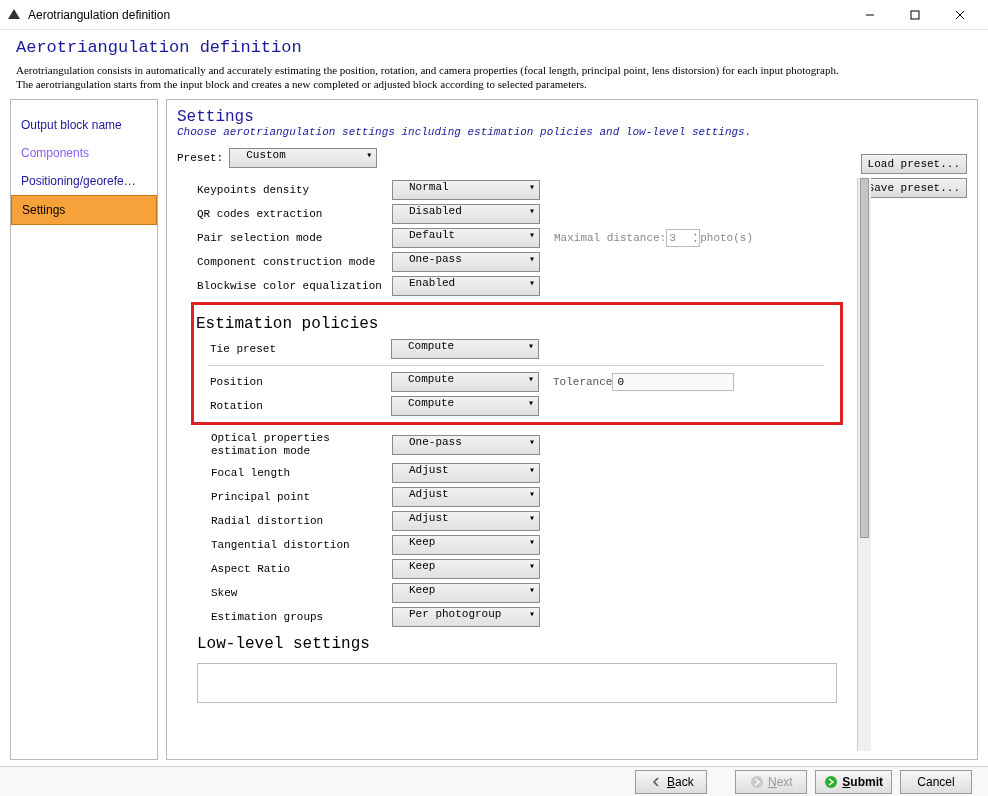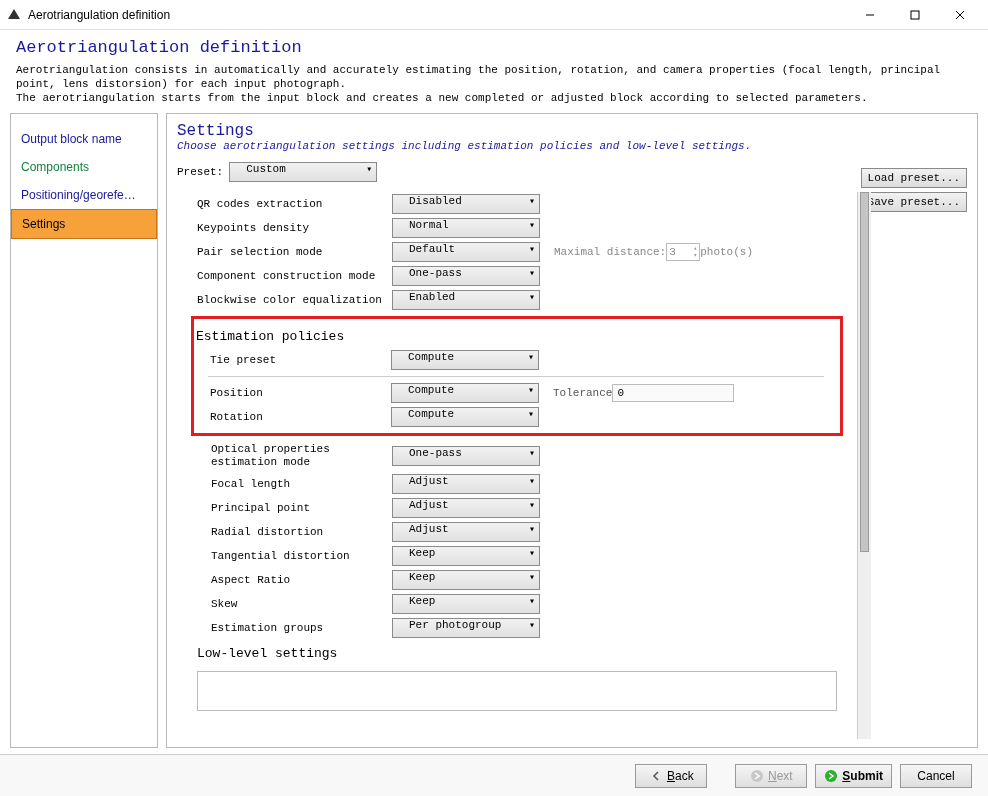--- a/index.html
+++ b/index.html
@@ -41,21 +41,21 @@
 .header-section {
   padding: 8px 16px 8px 16px;
 }
 .header-title {
   font-family: "Courier New", monospace;
   color: #1a1a9a;
   font-size: 17px;
   margin-bottom: 6px;
 }
 .header-desc {
-  font-family: Liberation Mono, monospace;
+  font-family: Liberation Serif, serif;
   color: #000;
   font-size: 11px;
   line-height: 14px;
 }
 .body-area {
   flex: 1;
   display: flex;
   padding: 0 10px 6px 10px;
   gap: 8px;
   overflow: hidden;
@@ -68,21 +68,21 @@
 }
 .sidebar-item {
   padding: 7px 10px;
   cursor: pointer;
   color: #1a1a9a;
   font-size: 12px;
   white-space: nowrap;
   overflow: hidden;
   text-overflow: ellipsis;
 }
-.sidebar-item.dim { color: #15803d; }
+.sidebar-item.dim { color: #8b5cf6; }
 .sidebar-item.active {
   background: #f7a13a;
   color: #000;
   border: 1px solid #c77518;
   margin: 0 0px;
 }
 .main-panel {
   flex: 1;
   border: 1px solid #b8b8b8;
   background: #fff;
@@ -183,21 +183,21 @@
   margin-bottom: 0px;
 }
 .form-label {
   width: 195px;
   font-family: "Courier New", monospace;
   font-size: 11px;
 }
 .form-label.sub { padding-left: 14px; width: 195px; }
 .section-label {
   font-family: "Courier New", monospace;
-  font-size: 13px;
+  font-size: 16px;
   padding: 6px 0 4px 0;
 }
 .extra {
   margin-left: 14px;
   font-family: "Courier New", monospace;
   font-size: 11px;
   color: #888;
   display: flex;
   align-items: center;
 }
@@ -236,21 +236,21 @@
   margin: 4px 0 4px -6px;
 }
 .hr { border-top: 1px solid #ccc; margin: 4px 10px 4px 12px; }
 .lowlevel-box {
   margin-top: 6px;
   border: 1px solid #bbb;
   height: 40px;
   width: 640px;
 }
 .footer {
-  height: 42px;
+  height: 30px;
   border-top: 1px solid #ccc;
   display: flex;
   align-items: center;
   justify-content: flex-end;
   gap: 8px;
   padding: 0 16px;
   background: #f8f8f8;
 }
 .fbtn {
   background: linear-gradient(#f6f6f6,#dedede);
@@ -328,29 +328,29 @@
 
       <div class="right-btns">
         <div class="btn">Load preset...</div>
         <div class="btn">Save preset...</div>
       </div>
 
       <div class="scroll-area">
         <div class="scroll-content">
 
           <div class="form-row">
+            <span class="form-label">Keypoints density</span>
+            <div class="combo">
+                <span>Normal</span>
+              </div>
+          </div>
+          <div class="form-row">
             <span class="form-label">QR codes extraction</span>
             <div class="combo">
                 <span>Disabled</span>
-              </div>
-          </div>
-          <div class="form-row">
-            <span class="form-label">Keypoints density</span>
-            <div class="combo">
-                <span>Normal</span>
               </div>
           </div>
           <div class="form-row">
             <span class="form-label">Pair selection mode</span>
             <div class="combo">
                 <span>Default</span>
               </div>
             <span class="extra">
               <span>Maximal distance:</span>
               <span class="spinner">3</span>

